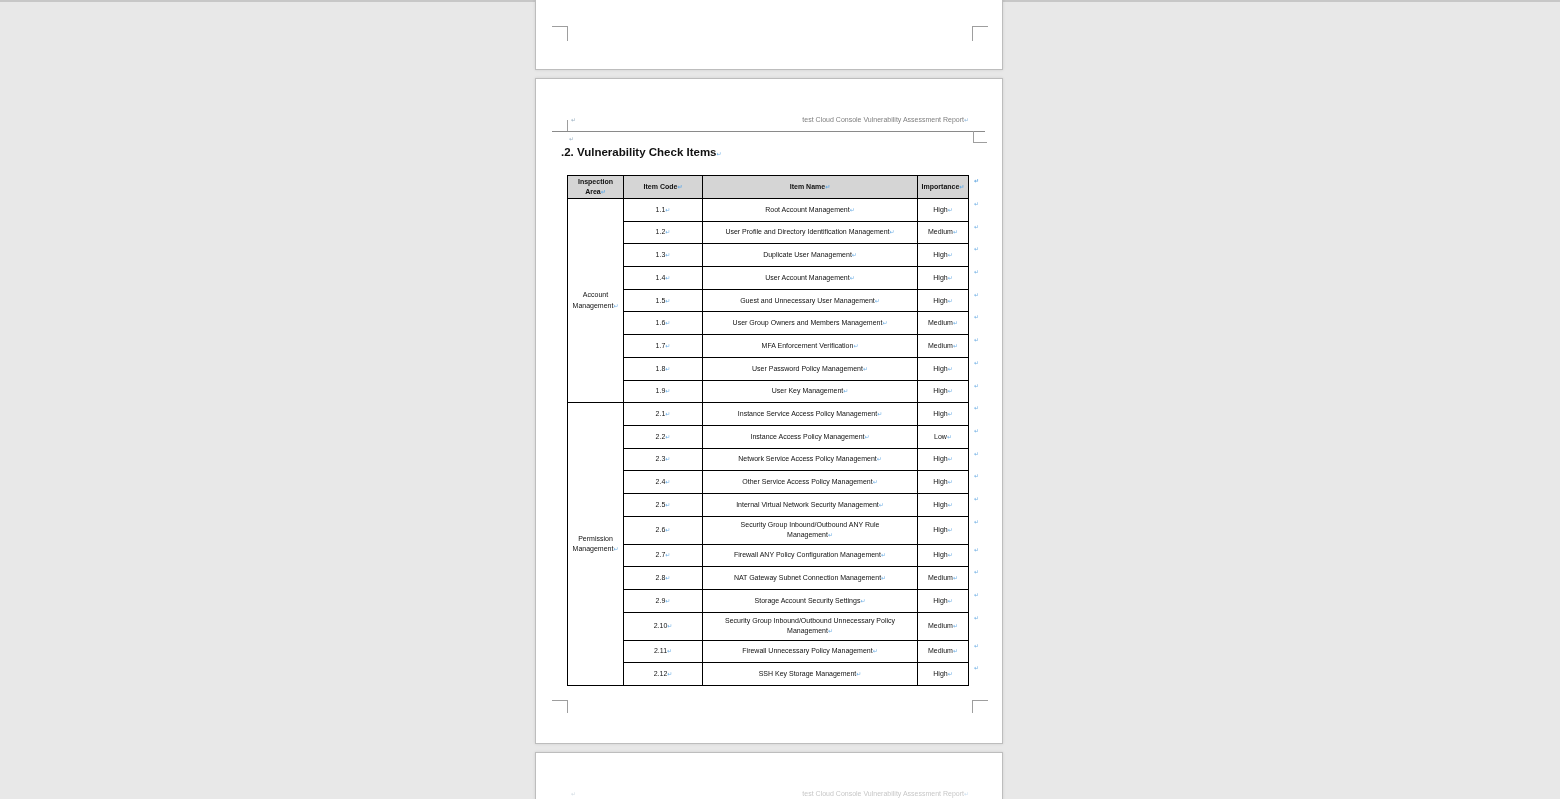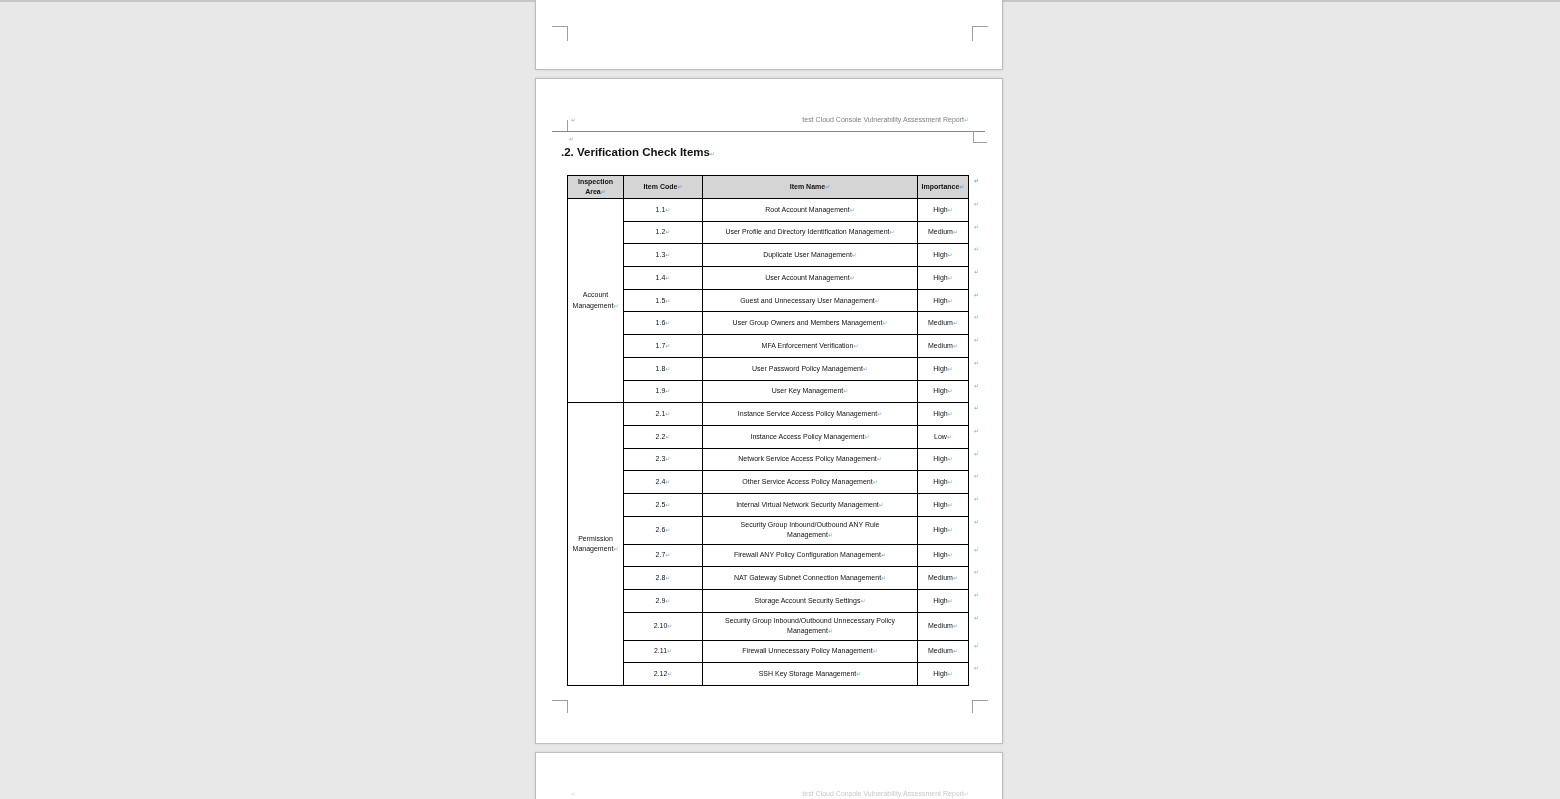--- a/index.html
+++ b/index.html
@@ -79,21 +79,21 @@
   <span class="stray-pilcrow" style="left:35px; top:38px;">↵</span>
 
   <div class="header-line"><span>test Cloud Console Vulnerability Assessment Report</span><span class="hdr-pilcrow">↵</span></div>
 
   <div class="rule"></div>
   <div class="mark" style="left:31px; top:41px; width:1px; height:11px;"></div>
   <div class="mark" style="left:437px; top:52px; width:1px; height:11px;"></div>
   <div class="mark" style="left:437px; top:63px; width:14px; height:1px;"></div>
   <span class="stray-pilcrow" style="left:33px; top:57px;">↵</span>
 
-  <div class="section-title"><span>.2. Verification Check Items</span><span class="pc">↵</span></div>
+  <div class="section-title"><span>.2. Vulnerability Check Items</span><span class="pc">↵</span></div>
 
   <table class="check-table">
     <colgroup>
         <col style="width:56px">
         <col style="width:79px">
         <col style="width:215px">
         <col style="width:51px">
       </colgroup>
     <thead>
       <tr>

